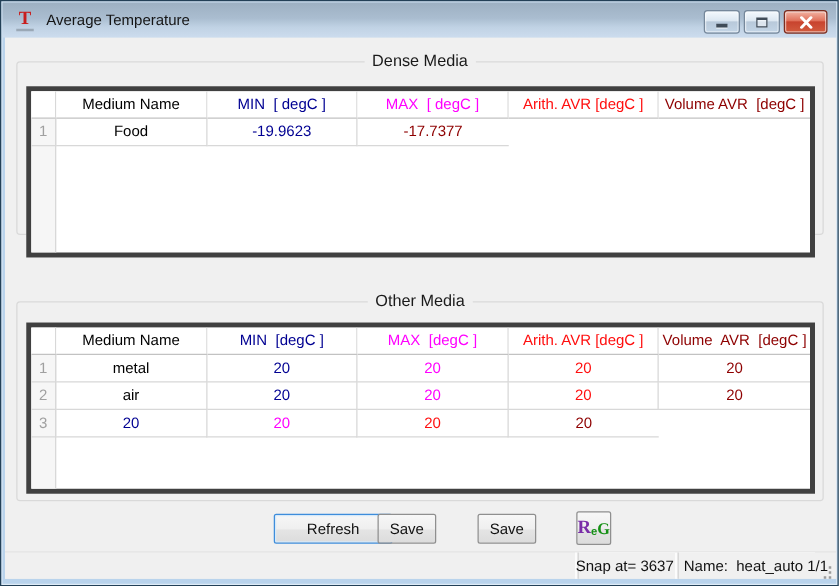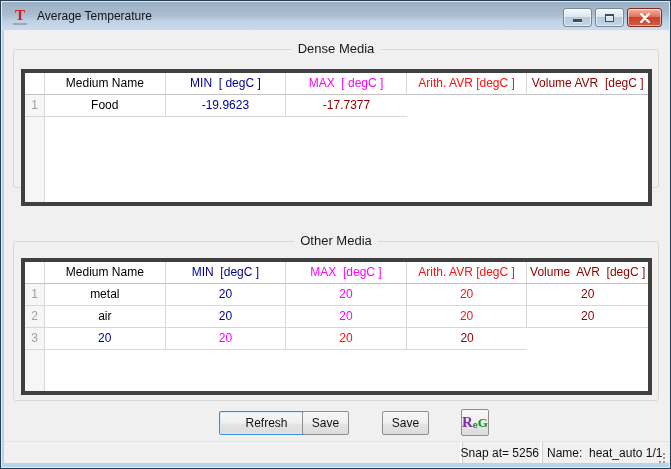--- a/index.html
+++ b/index.html
@@ -201,21 +201,21 @@
     <div class="btn btn-refresh">Refresh</div>
     <div class="btn btn-help">Save</div>
     <div class="btn btn-save">Save</div>
     <div class="btn btn-logo">
       <span class="logo-r">R</span><span class="logo-e">e</span><span class="logo-g">G</span>
     </div>
 
     <div class="statusbar">
       <div class="sb-spacer"></div>
       <div class="sb-pane sb-snap">
-        <span>Snap at= 5256</span>
+        <span>Snap at= 3637</span>
       </div>
       <div class="sb-pane sb-name">
         <span>Name:  heat_auto 1/1</span>
       </div>
       <div class="sb-grip"></div>
     </div>
 
   </div>
 </div>
 

